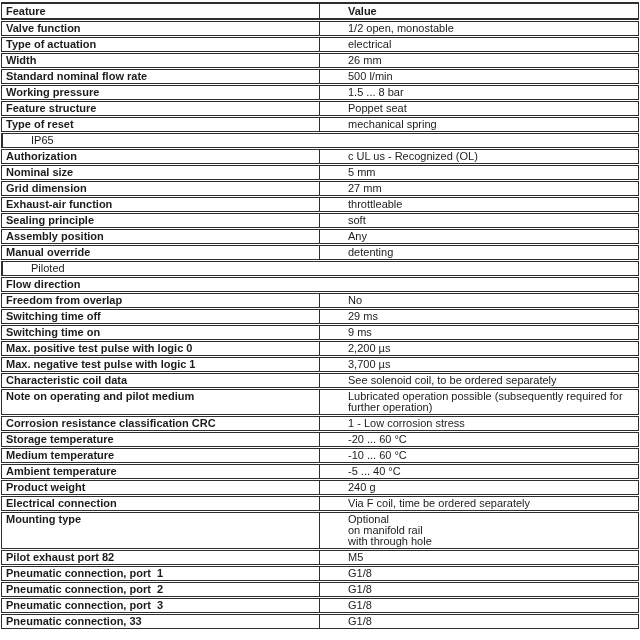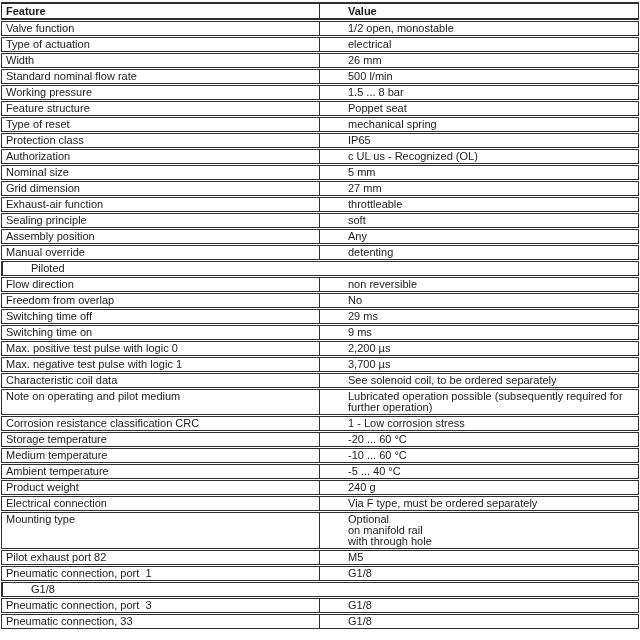--- a/index.html
+++ b/index.html
@@ -41,20 +41,21 @@
     font-size: 11px;
     line-height: 11px;
     padding: 1px 2px 1px 4px;
     box-sizing: border-box;
     white-space: pre-wrap;
     overflow: hidden;
   }
   .feature-cell {
     width: 317px;
     flex: none;
+    font-weight: bold;
   }
   .value-cell {
     flex: 1;
     border-left: 1px solid #2e2e2e;
     padding-left: 28px;
   }
 </style>
 </head>
 <body>
 
@@ -87,21 +88,20 @@
         </div>
         <div class="row">
           <div class="cell feature-cell">Feature structure</div>
           <div class="cell value-cell">Poppet seat</div>
         </div>
         <div class="row">
           <div class="cell feature-cell">Type of reset</div>
           <div class="cell value-cell">mechanical spring</div>
         </div>
         <div class="row">
-          <div class="cell feature-cell">Protection class</div>
           <div class="cell value-cell">IP65</div>
         </div>
         <div class="row">
           <div class="cell feature-cell">Authorization</div>
           <div class="cell value-cell">c UL us - Recognized (OL)</div>
         </div>
         <div class="row">
           <div class="cell feature-cell">Nominal size</div>
           <div class="cell value-cell">5 mm</div>
         </div>
@@ -123,21 +123,20 @@
         </div>
         <div class="row">
           <div class="cell feature-cell">Manual override</div>
           <div class="cell value-cell">detenting</div>
         </div>
         <div class="row">
           <div class="cell value-cell">Piloted</div>
         </div>
         <div class="row">
           <div class="cell feature-cell">Flow direction</div>
-          <div class="cell value-cell">non reversible</div>
         </div>
         <div class="row">
           <div class="cell feature-cell">Freedom from overlap</div>
           <div class="cell value-cell">No</div>
         </div>
         <div class="row">
           <div class="cell feature-cell">Switching time off</div>
           <div class="cell value-cell">29 ms</div>
         </div>
         <div class="row">
@@ -175,37 +174,38 @@
         <div class="row">
           <div class="cell feature-cell">Ambient temperature</div>
           <div class="cell value-cell">-5 ... 40 °C</div>
         </div>
         <div class="row">
           <div class="cell feature-cell">Product weight</div>
           <div class="cell value-cell">240 g</div>
         </div>
         <div class="row">
           <div class="cell feature-cell">Electrical connection</div>
-          <div class="cell value-cell">Via F type, must be ordered separately</div>
+          <div class="cell value-cell">Via F coil, time be ordered separately</div>
         </div>
         <div class="row">
           <div class="cell feature-cell">Mounting type</div>
           <div class="cell value-cell">Optional
 on manifold rail
 with through hole</div>
         </div>
         <div class="row">
           <div class="cell feature-cell">Pilot exhaust port 82</div>
           <div class="cell value-cell">M5</div>
         </div>
         <div class="row">
           <div class="cell feature-cell">Pneumatic connection, port  1</div>
           <div class="cell value-cell">G1/8</div>
         </div>
         <div class="row">
+          <div class="cell feature-cell">Pneumatic connection, port  2</div>
           <div class="cell value-cell">G1/8</div>
         </div>
         <div class="row">
           <div class="cell feature-cell">Pneumatic connection, port  3</div>
           <div class="cell value-cell">G1/8</div>
         </div>
         <div class="row">
           <div class="cell feature-cell">Pneumatic connection, 33</div>
           <div class="cell value-cell">G1/8</div>
         </div>

